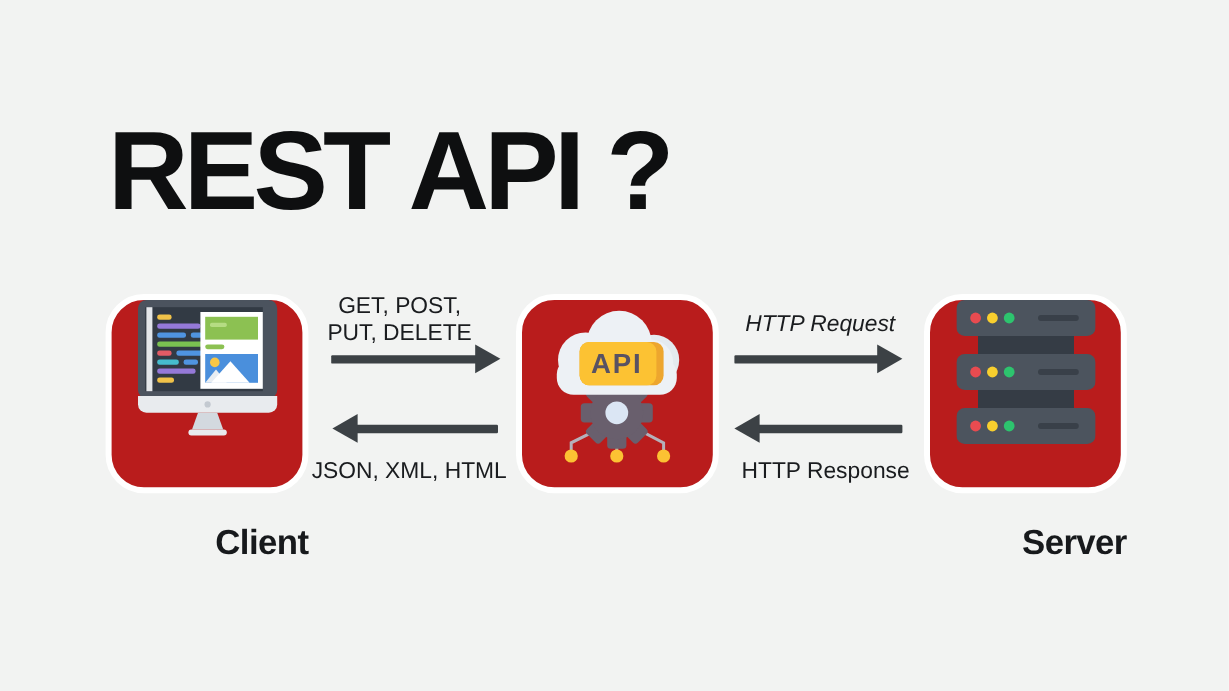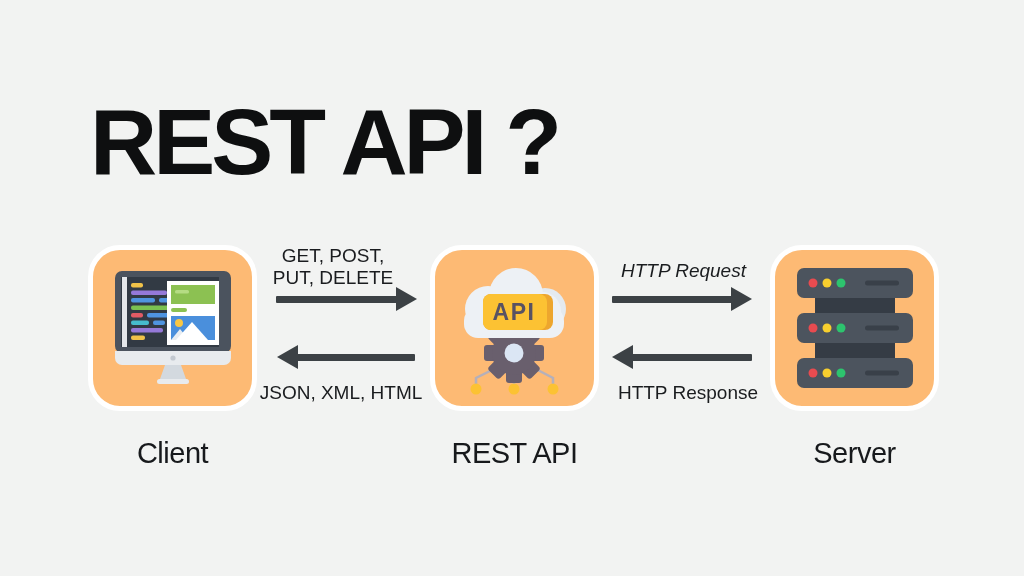--- a/index.html
+++ b/index.html
@@ -19,38 +19,37 @@
     font-weight: 700;
     letter-spacing: -4px;
     color: #0e0f10;
     white-space: nowrap;
     line-height: 1;
   }
   .node-box {
     position: absolute;
     top: 245px;
     width: 169px; height: 166px;
-    background: #fdba74;
+    background: #b91c1c;
     border: 5px solid #ffffff;
     border-radius: 32px;
     display: flex;
-    align-items: center;
     justify-content: center;
   }
   .node-box.client { left: 88px; }
   .node-box.api    { left: 430px; }
   .node-box.server { left: 770px; }
 
   .node-caption {
     position: absolute;
     top: 437px;
     width: 169px;
-    text-align: center;
+    text-align: right;
     font-size: 29px;
-    font-weight: 400;
+    font-weight: 700;
     color: #17191c;
     letter-spacing: -0.5px;
     white-space: nowrap;
   }
   .node-caption.client { left: 88px; }
   .node-caption.api    { left: 430px; }
   .node-caption.server { left: 770px; }
 
   .arrow { position: absolute; height: 24px; }
   .arrow .shaft {
@@ -231,16 +230,15 @@
 
   <div class="arrow-label lbl-get">
     <div>GET, POST,</div>
     <div>PUT, DELETE</div>
   </div>
   <div class="arrow-label lbl-json">JSON, XML, HTML</div>
   <div class="arrow-label lbl-req">HTTP Request</div>
   <div class="arrow-label lbl-resp">HTTP Response</div>
 
   <div class="node-caption client">Client</div>
-  <div class="node-caption api">REST API</div>
   <div class="node-caption server">Server</div>
 
 </div>
 
 </body></html>

